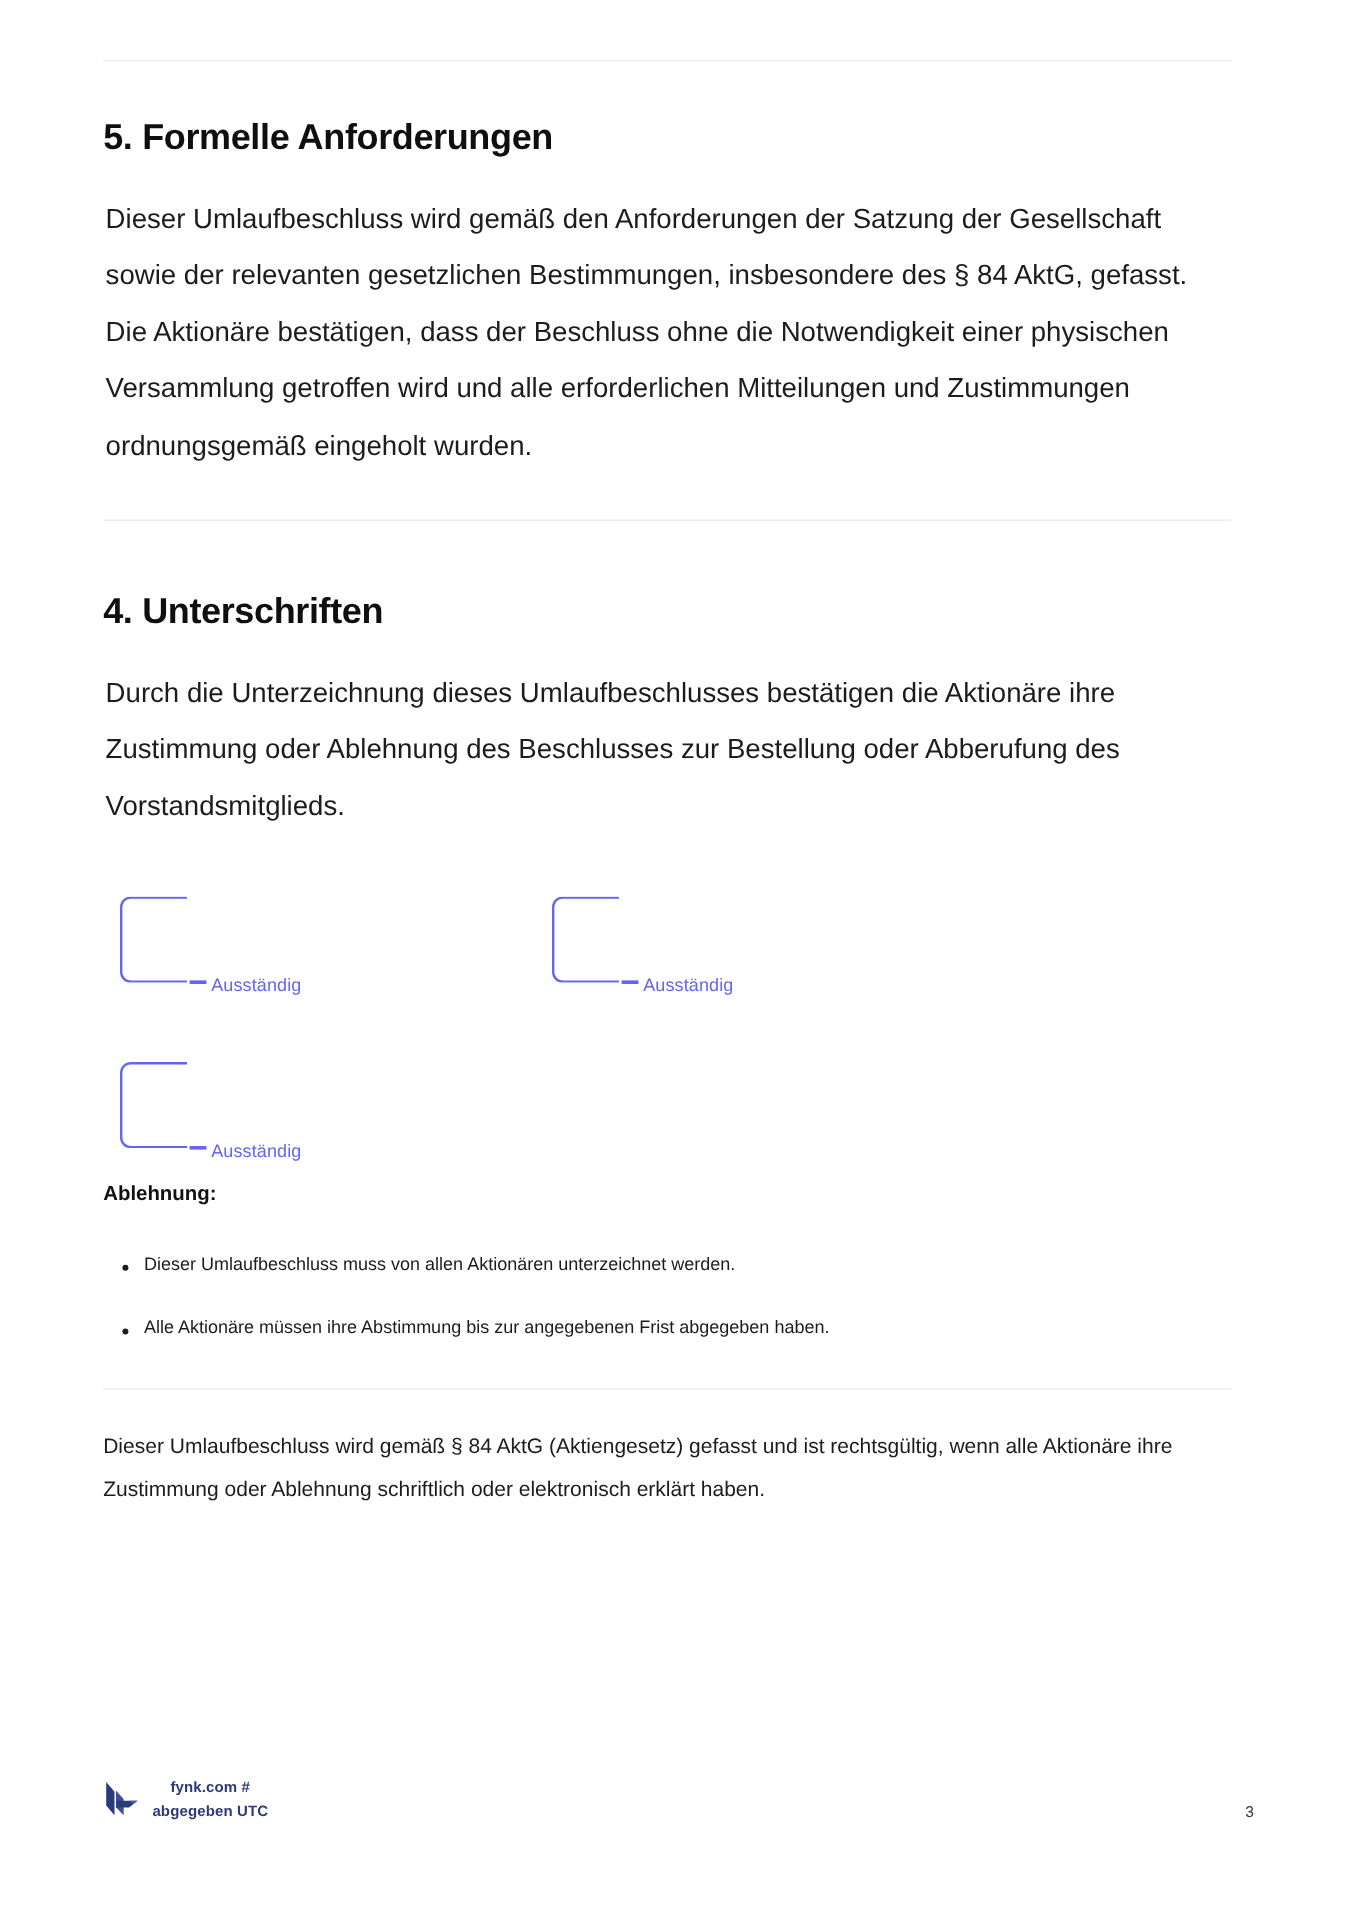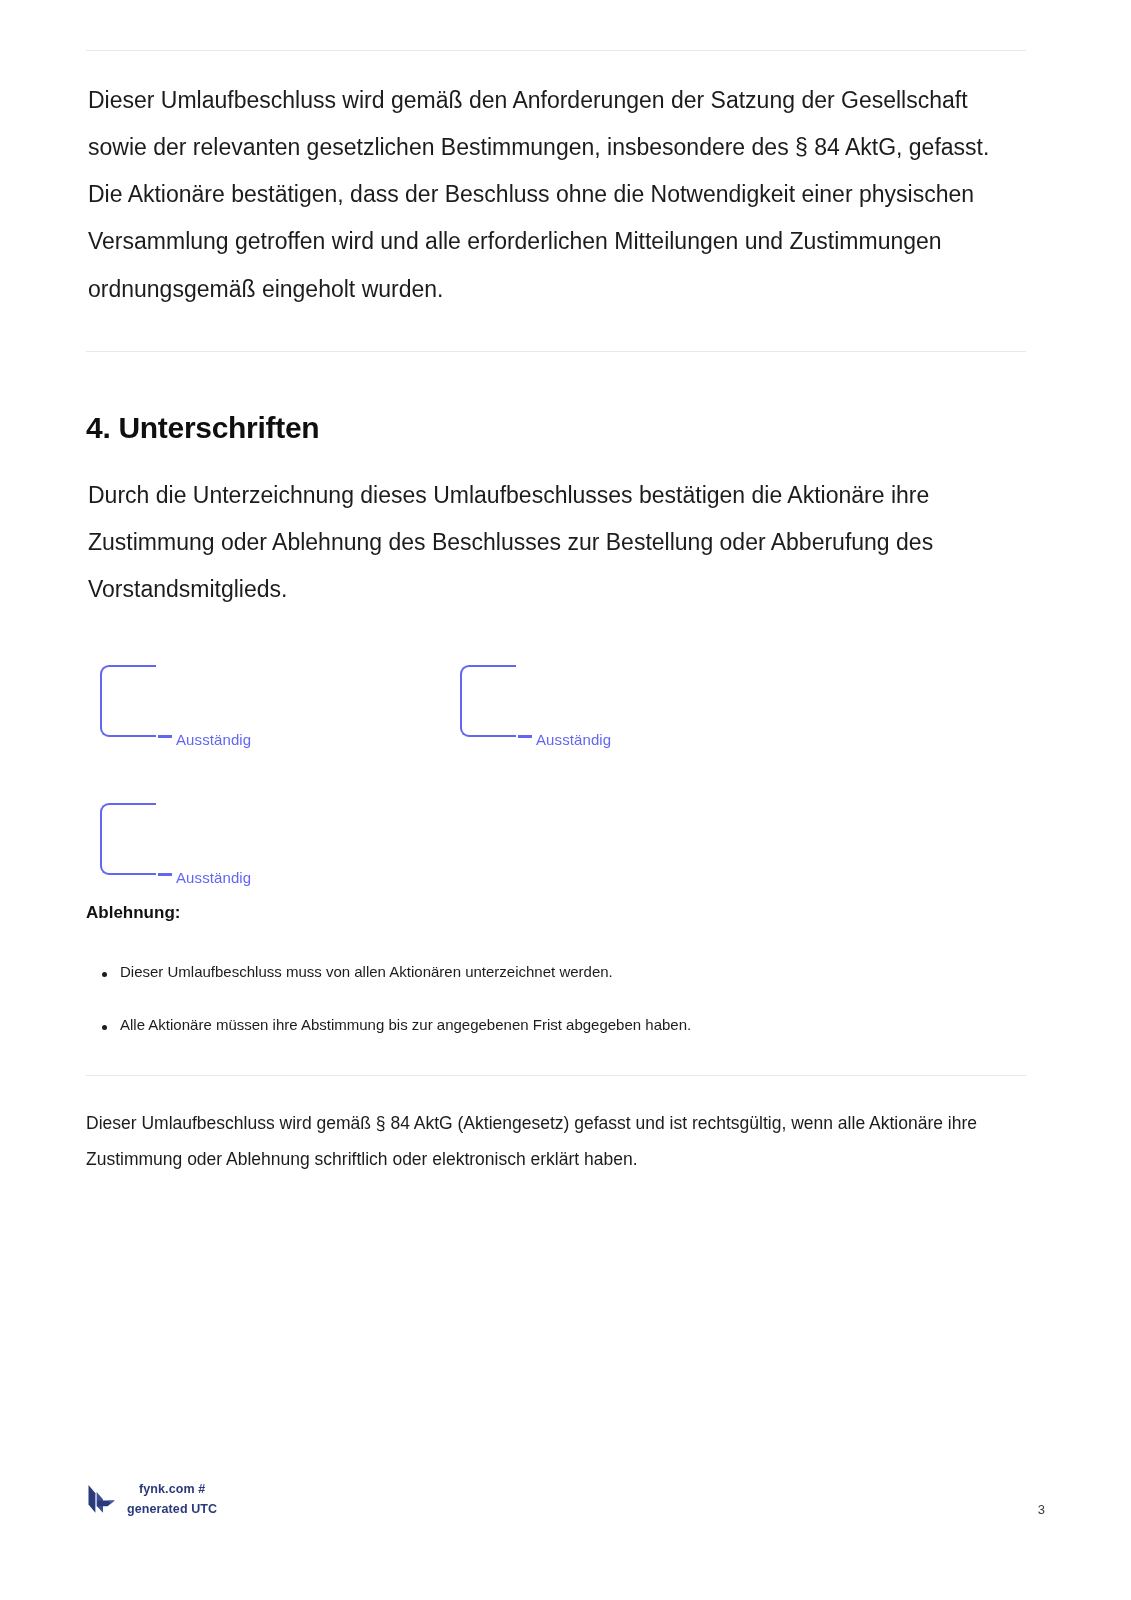--- a/index.html
+++ b/index.html
@@ -200,20 +200,21 @@
 </style>
 </head>
 <body>
 
 <div class="page">
 
   <div class="content">
 
     <hr class="rule rule-top">
 
+    <h2 class="section-title">5. Formelle Anforderungen</h2>
     <p class="body-text indent">Dieser Umlaufbeschluss wird gemäß den Anforderungen der Satzung der Gesellschaft sowie der relevanten gesetzlichen Bestimmungen, insbesondere des § 84 AktG, gefasst. Die Aktionäre bestätigen, dass der Beschluss ohne die Notwendigkeit einer physischen Versammlung getroffen wird und alle erforderlichen Mitteilungen und Zustimmungen ordnungsgemäß eingeholt wurden.</p>
 
     <hr class="rule rule-mid">
 
     <h2 class="section-title second">4. Unterschriften</h2>
     <p class="body-text indent">Durch die Unterzeichnung dieses Umlaufbeschlusses bestätigen die Aktionäre ihre Zustimmung oder Ablehnung des Beschlusses zur Bestellung oder Abberufung des Vorstandsmitglieds.</p>
 
     <div class="sig-area">
 
       <div class="sig-slot s1">
@@ -251,19 +252,19 @@
   <div class="footer">
     <div class="footer-brand">
       <svg class="footer-logo" viewBox="0 0 30 34" aria-hidden="true">
         <path d="M2.5 3.0 L9.4 11.2 L9.4 30.8 L2.5 22.6 Z" fill="#2b3a7a"></path>
         <path d="M10.6 10.0 L17.0 17.2 L17.0 30.8 L10.6 24.0 Z" fill="#3f4f96"></path>
         <path d="M11.2 18.6 L28.6 18.6 L21.6 24.2 L11.2 24.2 Z" fill="#2b3a7a"></path>
         <path d="M21.8 18.6 L28.6 18.6 L25.2 21.4 Z" fill="#4a5aa8"></path>
       </svg>
       <div class="footer-lines">
         <div class="footer-line">fynk.com #</div>
-        <div class="footer-line">generated UTC</div>
+        <div class="footer-line">abgegeben UTC</div>
       </div>
     </div>
     <div class="page-number">3</div>
   </div>
 
 </div>
 
 </body></html>

